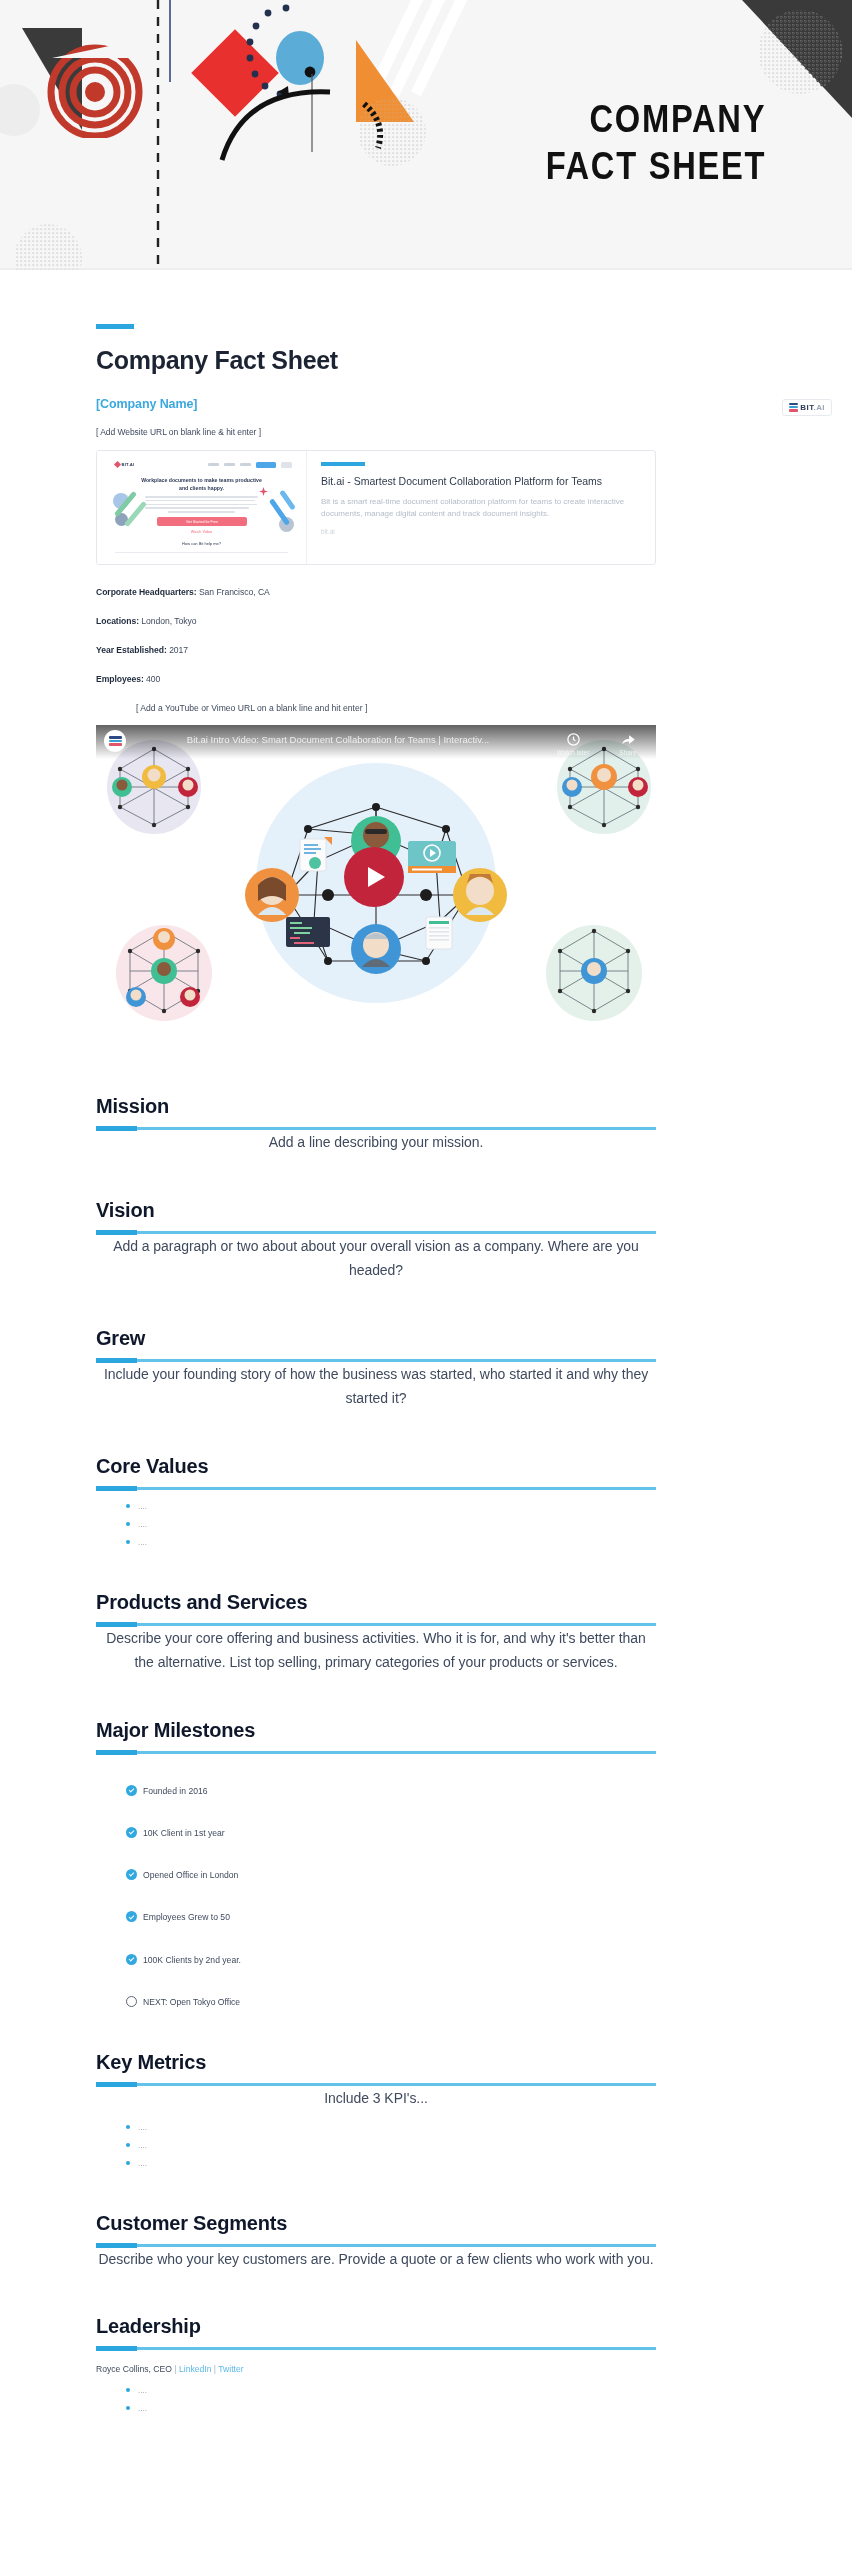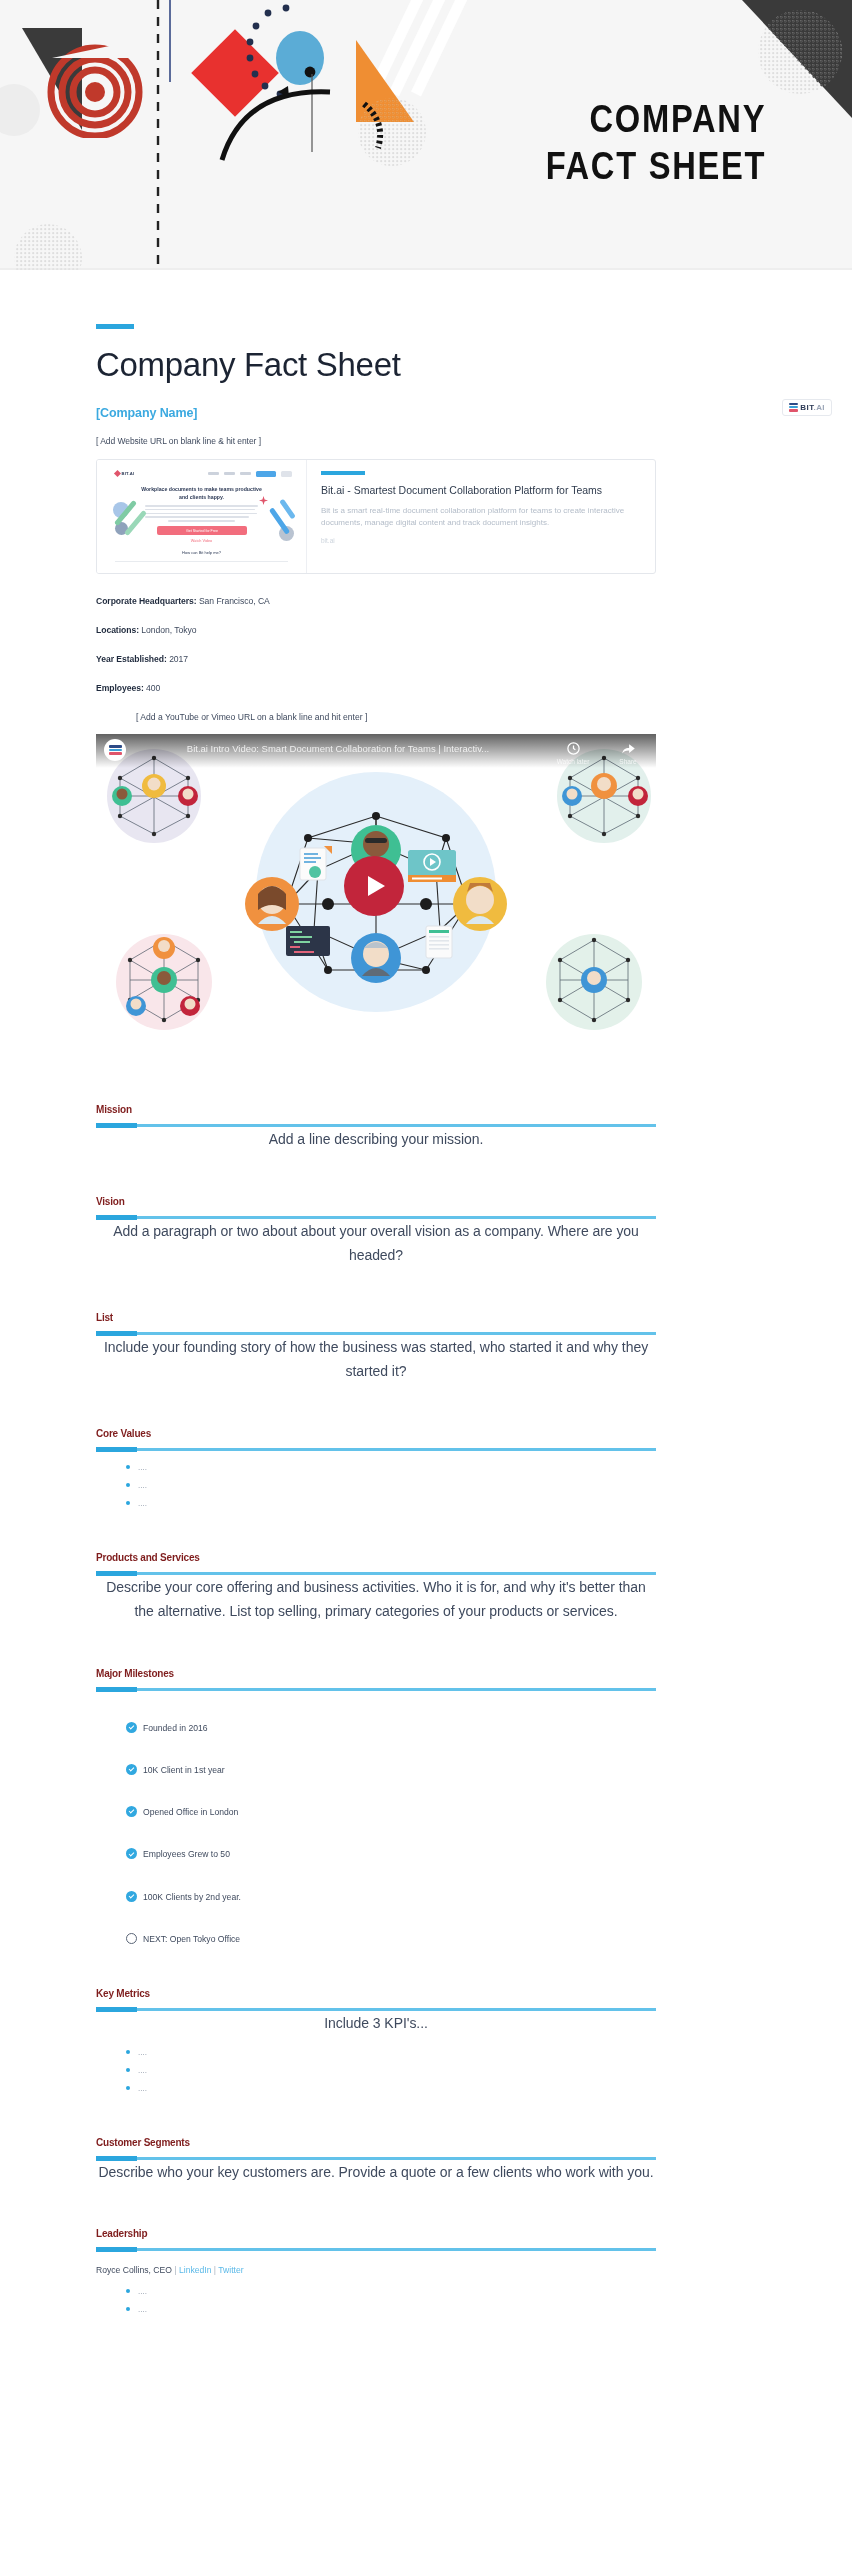--- a/index.html
+++ b/index.html
@@ -60,22 +60,22 @@
   }
   .bit-badge .mark i:nth-child(1){ top: 0px; background:#2d4a86; }
   .bit-badge .mark i:nth-child(2){ top: 3.2px; background:#3b9fd6; }
   .bit-badge .mark i:nth-child(3){ top: 6.4px; background:#e0556b; }
   .bit-badge .txt { font-size: 8px; font-weight: bold; color: #2d3a56; letter-spacing: .4px; }
   .bit-badge .txt .dim { color: #9aa4b6; }
 
   .accent-bar { width: 38px; height: 5px; background: #2ba6de; margin-top: 54px; }
 
   h1.doc-title {
-    font-size: 33px;
-    font-weight: normal;
+    font-size: 25px;
+    font-weight: bold;
     color: #1c2433;
     margin-top: 17px;
     letter-spacing: -0.3px;
   }
 
   .company-name {
     margin-top: 22px;
     font-size: 12.5px;
     font-weight: bold;
     color: #3ba9e0;
@@ -184,21 +184,21 @@
   .play-btn {
     position:absolute; left:248px; top:122px; width:60px; height:60px; border-radius:50%;
     background:#c2253b; display:flex; align-items:center; justify-content:center; z-index:3;
   }
   .play-btn::after { content:""; border-left:17px solid #fff; border-top:10px solid transparent;
                      border-bottom:10px solid transparent; margin-left:5px; }
 
   
   .section { margin-top: 44px; }
   .section:first-of-type { margin-top: 0; }
-  h2.sec-title { font-size: 10px; font-weight: bold; color: #7f1d1d; letter-spacing:-0.2px;}
+  h2.sec-title { font-size: 20px; font-weight: bold; color: #0f172a; letter-spacing:-0.2px;}
   .sec-rule { position: relative; margin-top: 9px; width: 560px; height: 3px; background: #63c2ea; }
   .sec-rule::before { content:""; position:absolute; left:0; top:-1px; width:41px; height:5px; background:#2ba6de; }
   .sec-body { margin-top: 0; font-size: 14px; color: #3f4a5e; line-height: 1.75; max-width: 560px; letter-spacing:-0.05px;text-align:center;}
 
   ul.dots { margin-top: 13px; list-style: none; padding-left: 42px; }
   ul.dots li { position: relative; font-size: 8px; color: #7f8b9d; line-height: 1; margin-bottom: 10px; }
   ul.dots li::before { content:""; position:absolute; left:-12px; top:1px; width:4px; height:4px;
                        border-radius:50%; background:#2ba6de; }
 
   ul.checks { margin-top: 13px; list-style: none; padding-left: 30px; }
@@ -596,21 +596,21 @@
         <p class="sec-body">Add a line describing your mission.</p>
       </section>
 
       <section class="section">
         <h2 class="sec-title">Vision</h2>
         <div class="sec-rule"></div>
         <p class="sec-body">Add a paragraph or two about about your overall vision as a company. Where are you headed?</p>
       </section>
 
       <section class="section">
-        <h2 class="sec-title">List</h2>
+        <h2 class="sec-title">Grew</h2>
         <div class="sec-rule"></div>
         <p class="sec-body">Include your founding story of how the business was started, who started it and why they started it?</p>
       </section>
 
       <section class="section">
         <h2 class="sec-title">Core Values</h2>
         <div class="sec-rule"></div>
         <ul class="dots">
           <li>....</li>
           <li>....</li>

